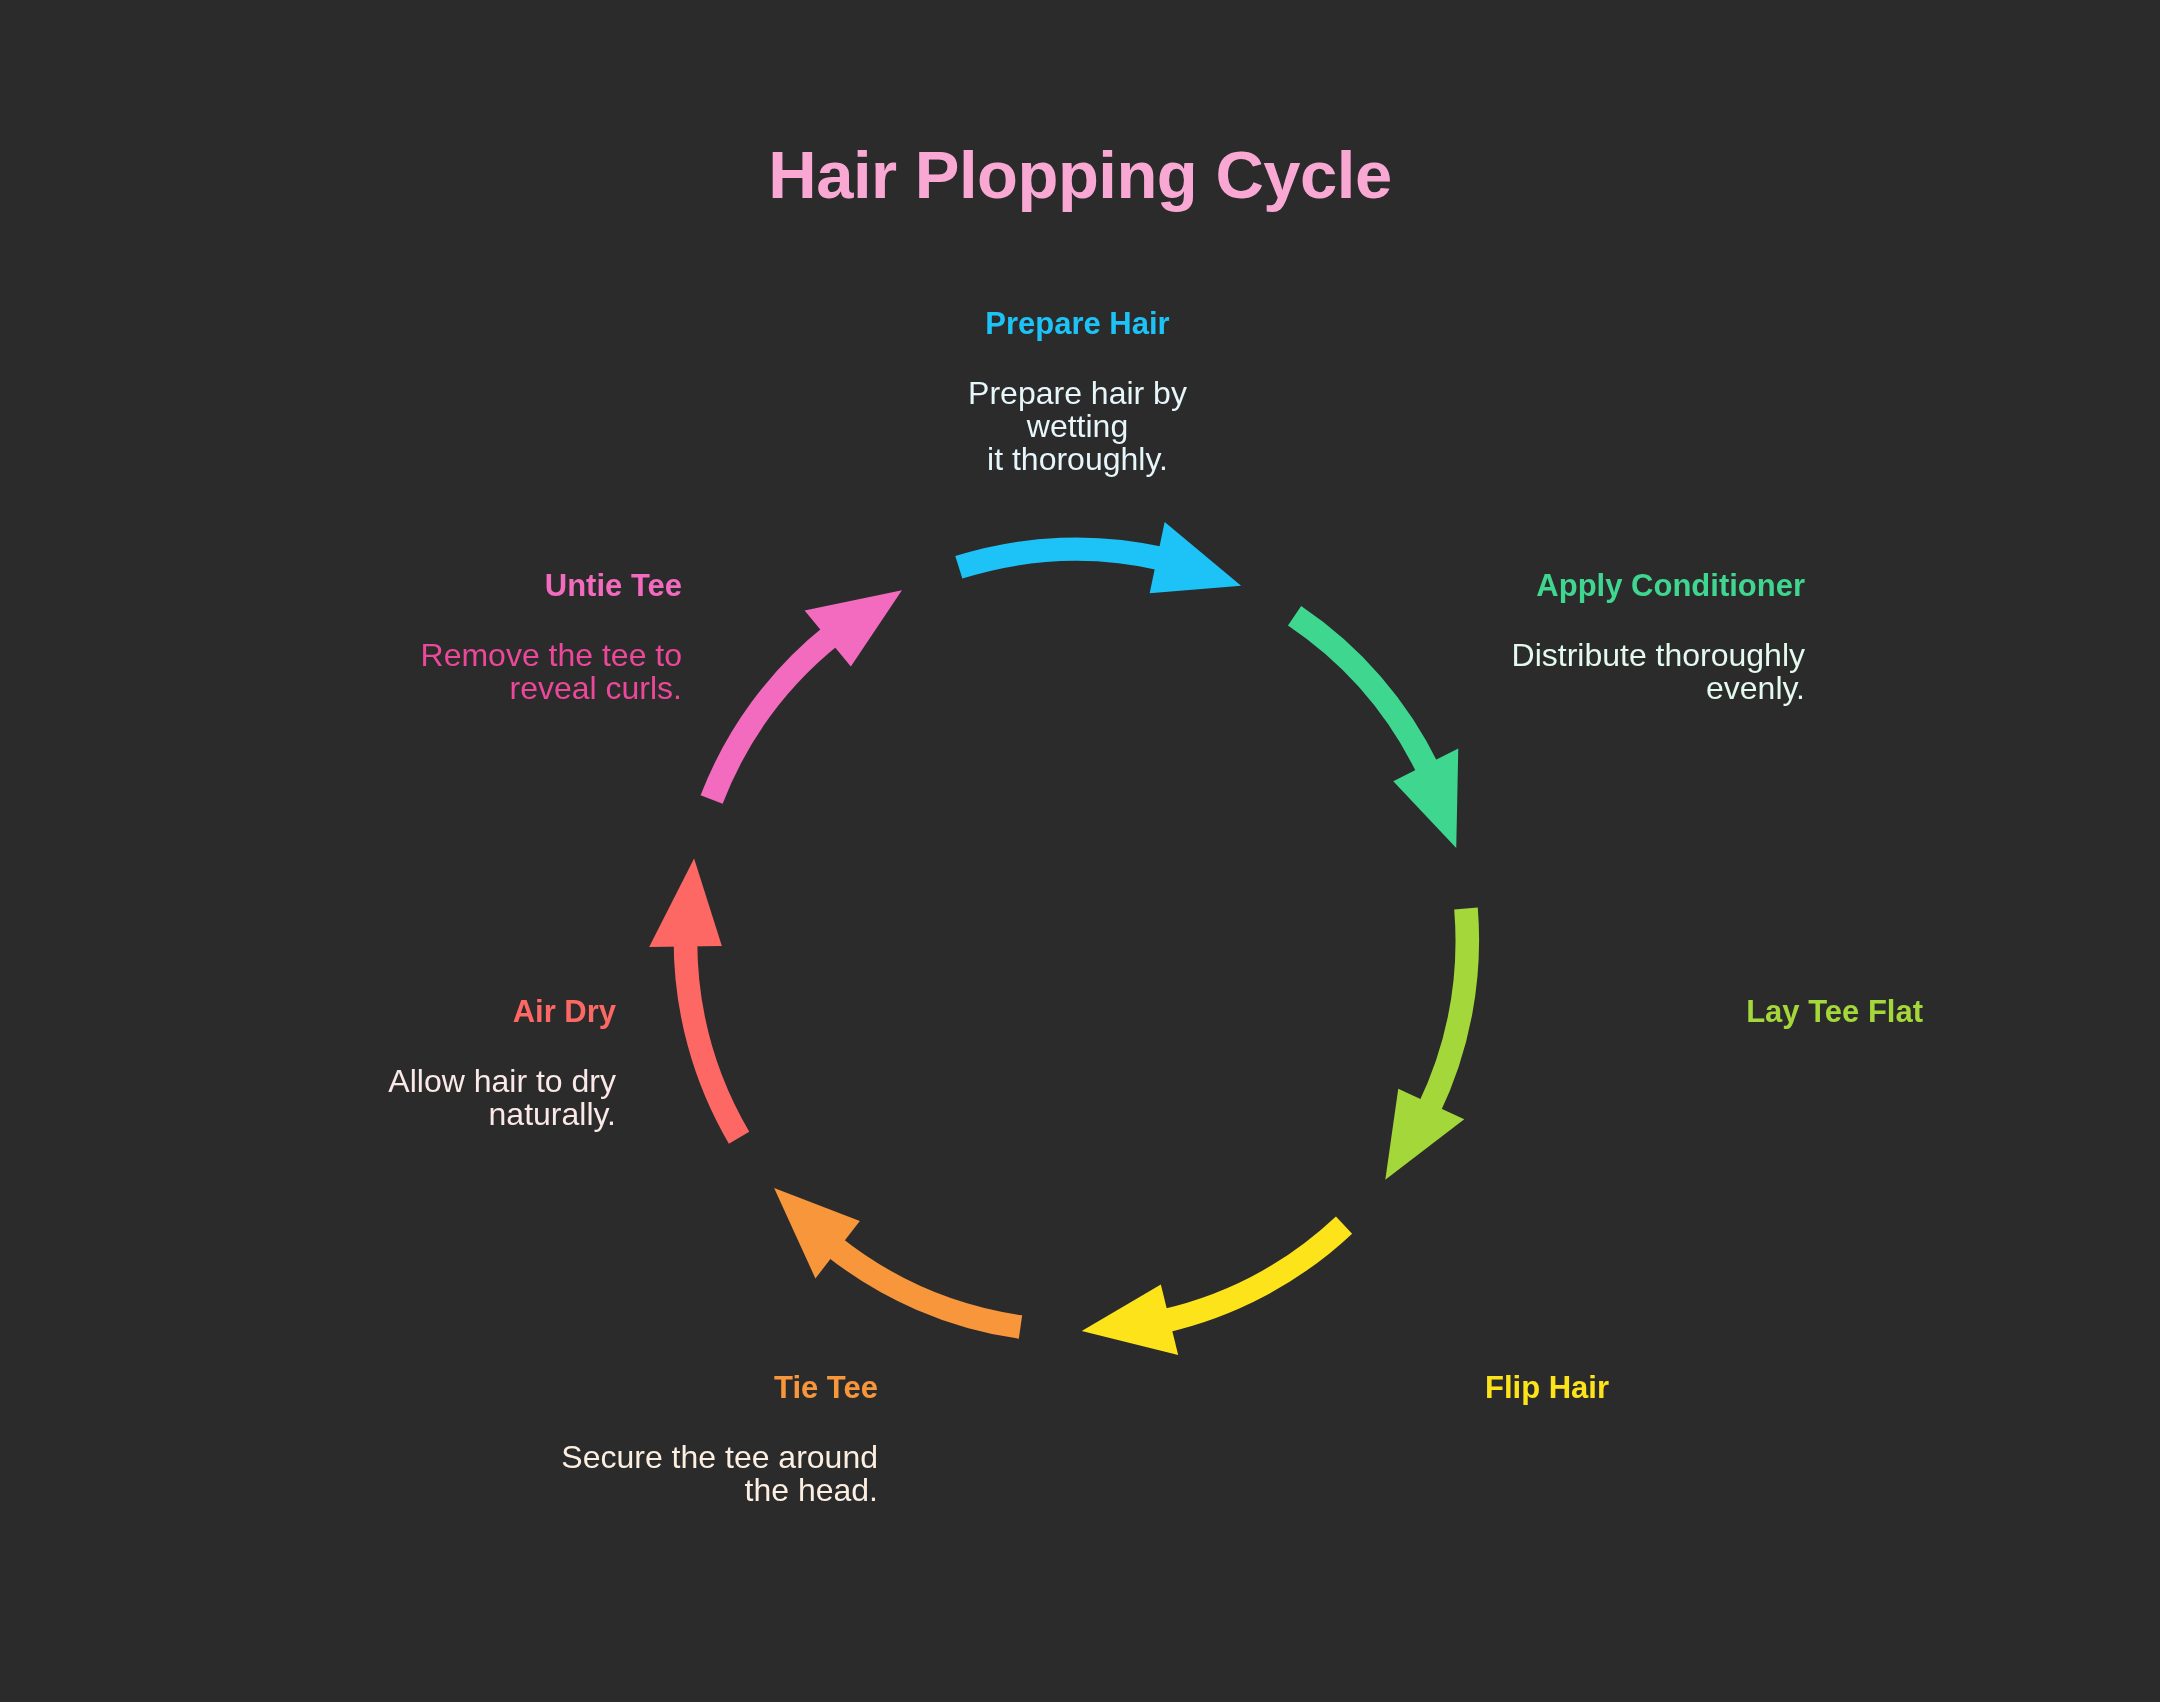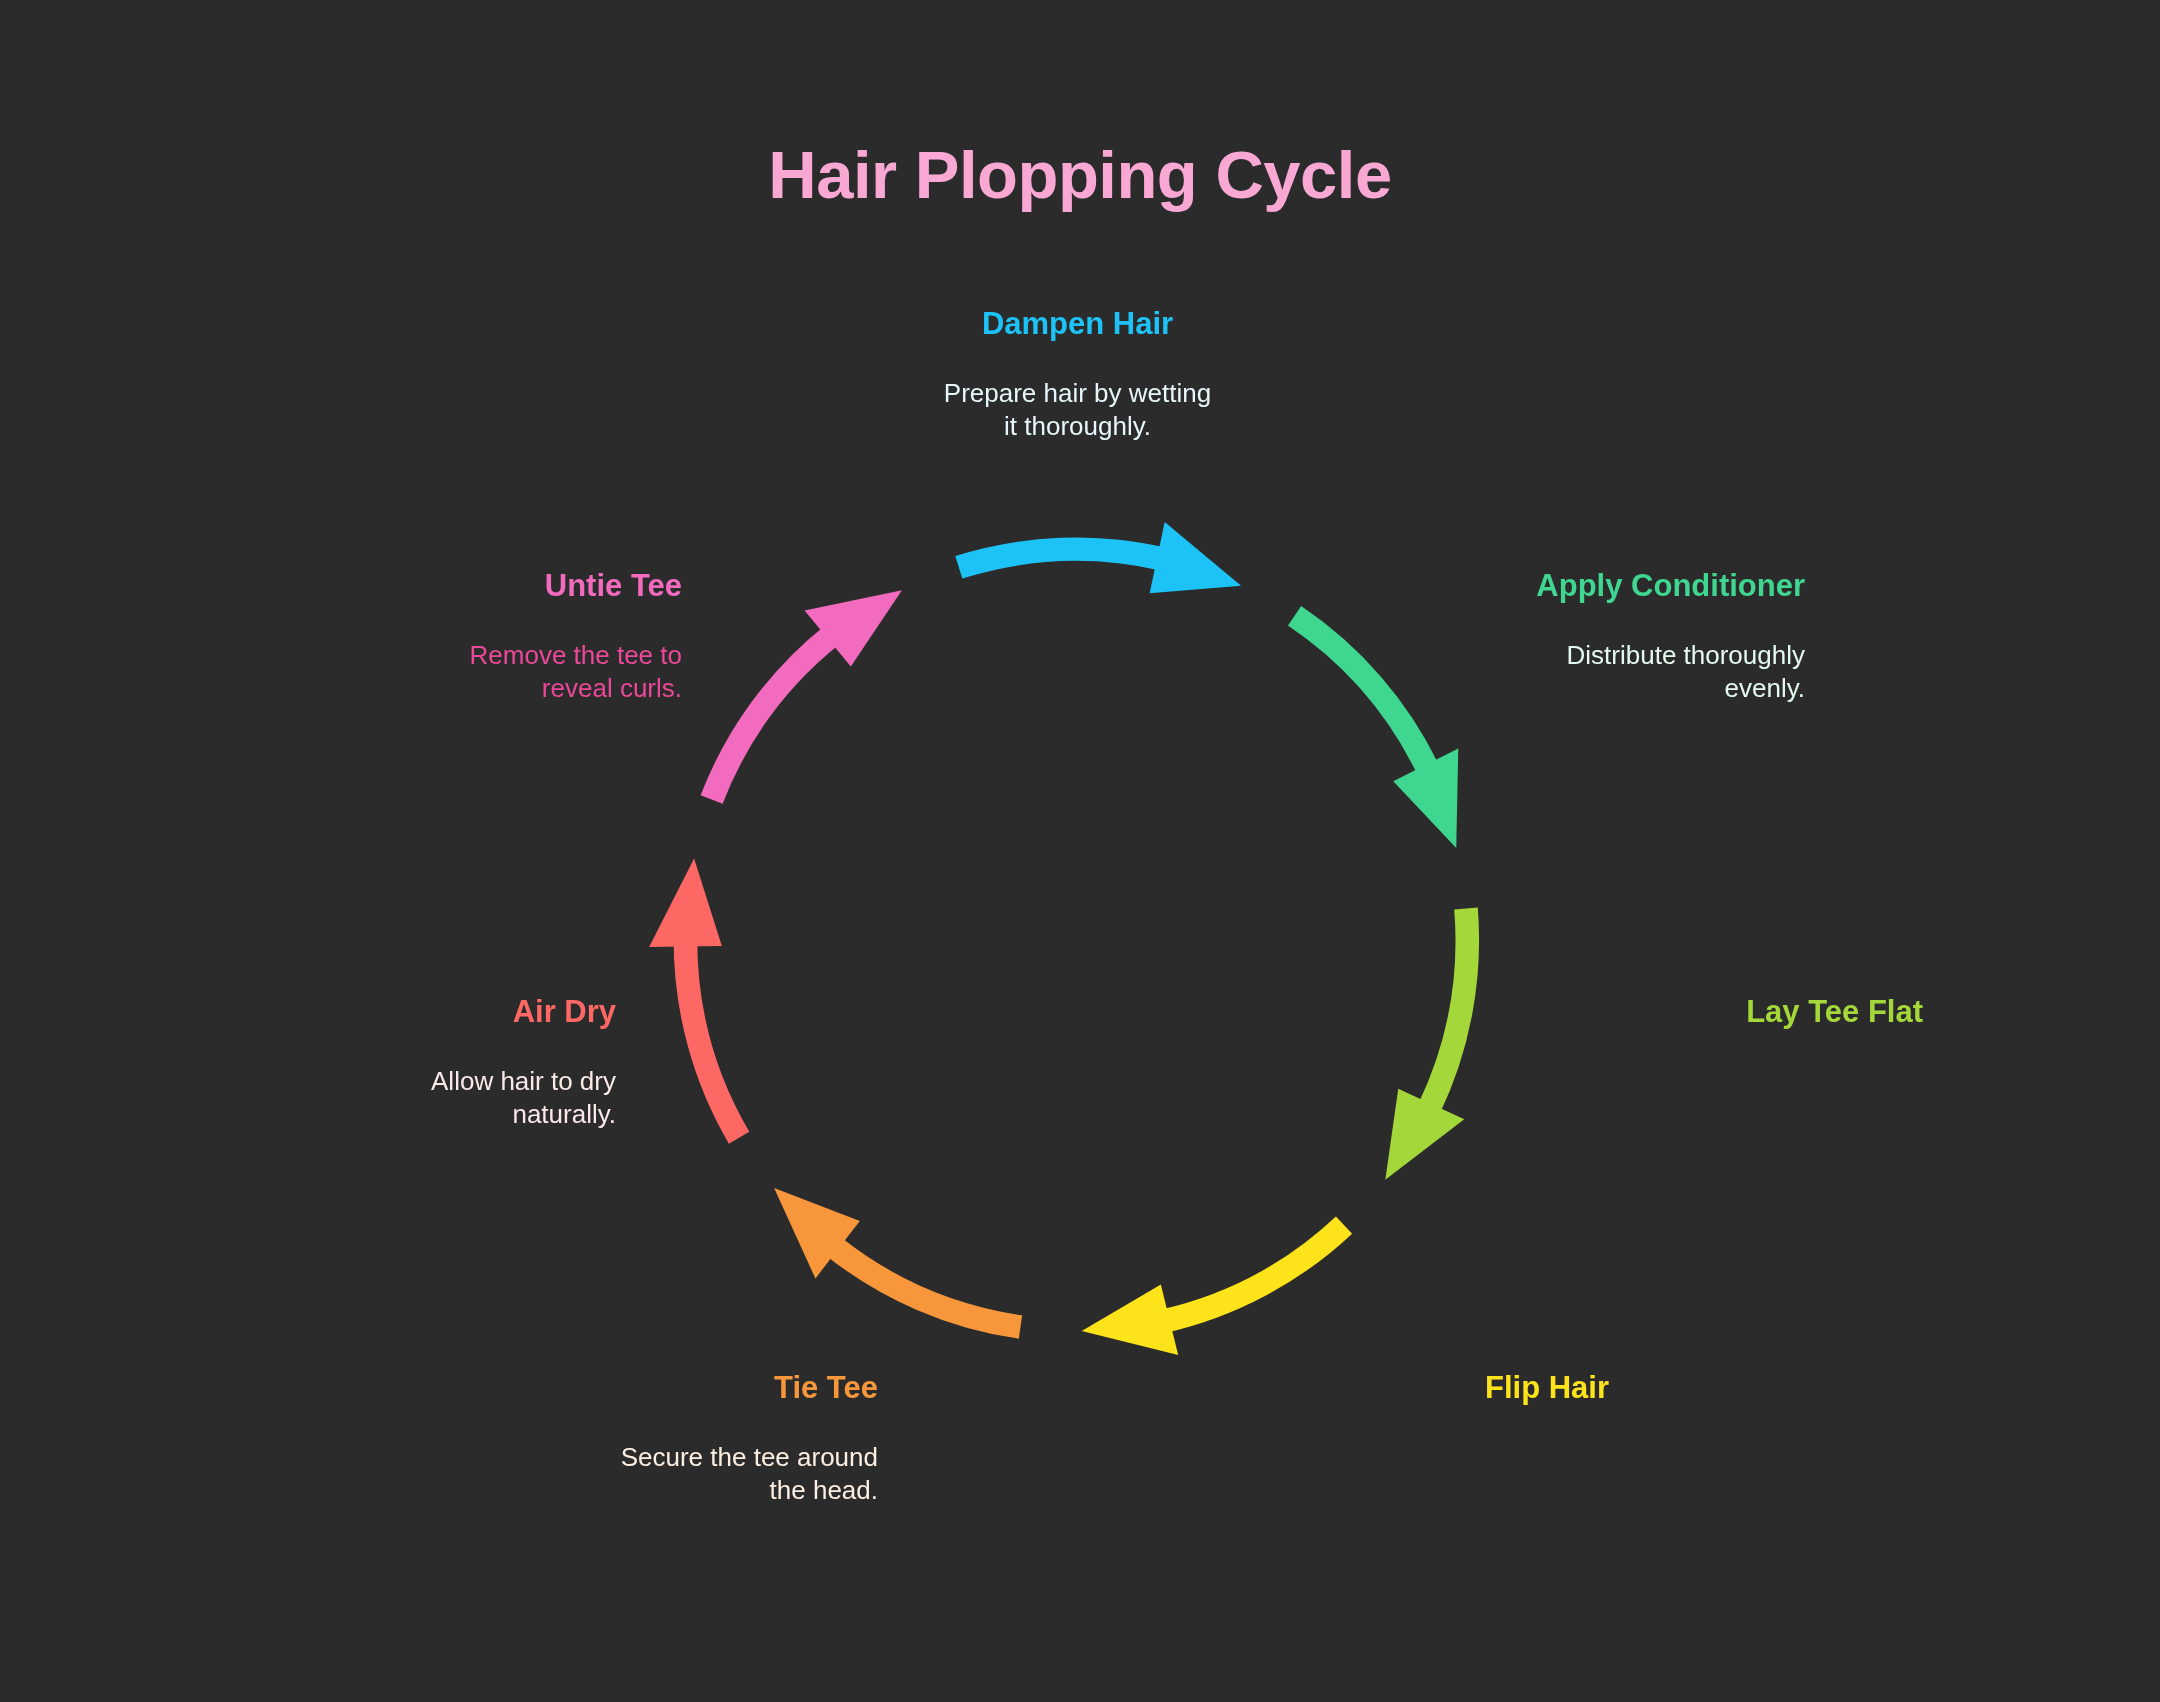--- a/index.html
+++ b/index.html
@@ -13,21 +13,21 @@
     .title {
       position: absolute; left: 0; right: 0; top: 136px;
       text-align: center;
       color: #f9a8d4;
       font-size: 67px; font-weight: bold;
       letter-spacing: -0.5px;
     }
     svg.cycle { position: absolute; left: 0; top: 0; }
     .step { position: absolute; width: 327px; }
     .step .label { font-size: 31px; font-weight: bold; margin-bottom: 35px; white-space: nowrap; }
-    .step .desc { font-size: 26px; line-height: 33px; }
+    .step .desc { font-size: 32px; line-height: 33px; }
     .left { text-align: right; }
     .right { text-align: right; }
     .center { text-align: center; }
   </style>
 </head>
 <body>
 
 <div class="title">Hair Plopping Cycle</div>
 
 <svg class="cycle" width="2160" height="1703" viewBox="0 0 2376 1873">
@@ -56,21 +56,21 @@
       <path d="M 812.9564656909464 1251.317039477916 A 430 430 0 0 1 754.0003341466162 1033.4639347257437" fill="none" stroke="#fd6865" stroke-width="26"></path>
       <polygon points="763.5083127667338,944.073691459501 714.0617225307751,1041.6167820802373 794.05121656809,1040.320308534665" fill="#fd6865"></polygon>
     </g>
     <g>
       <path d="M 782.7528371721013 879.4014413955882 A 430 430 0 0 1 916.3187062458235 697.478492553462" fill="none" stroke="#f26bbf" stroke-width="26"></path>
       <polygon points="992.1349403627819,649.1782245111294 885.043236469451,671.3364458077716 935.929494091672,733.0664124787892" fill="#f26bbf"></polygon>
     </g>
   </svg>
 
 <div class="step center" style="left:914px; top:306px;">
-  <div class="label" style="color: rgb(29, 195, 247);">Dampen Hair</div>
+  <div class="label" style="color: rgb(29, 195, 247);">Prepare Hair</div>
   <div class="desc" style="color: rgb(230, 246, 251);">
     <div>Prepare hair by wetting</div>
     <div>it thoroughly.</div>
   </div>
 </div>
 
 <div class="step left" style="left:1478px; top:568px;">
   <div class="label" style="color: rgb(63, 214, 143);">Apply Conditioner</div>
   <div class="desc" style="color: rgb(228, 250, 239);">
     <div>Distribute thoroughly</div>

